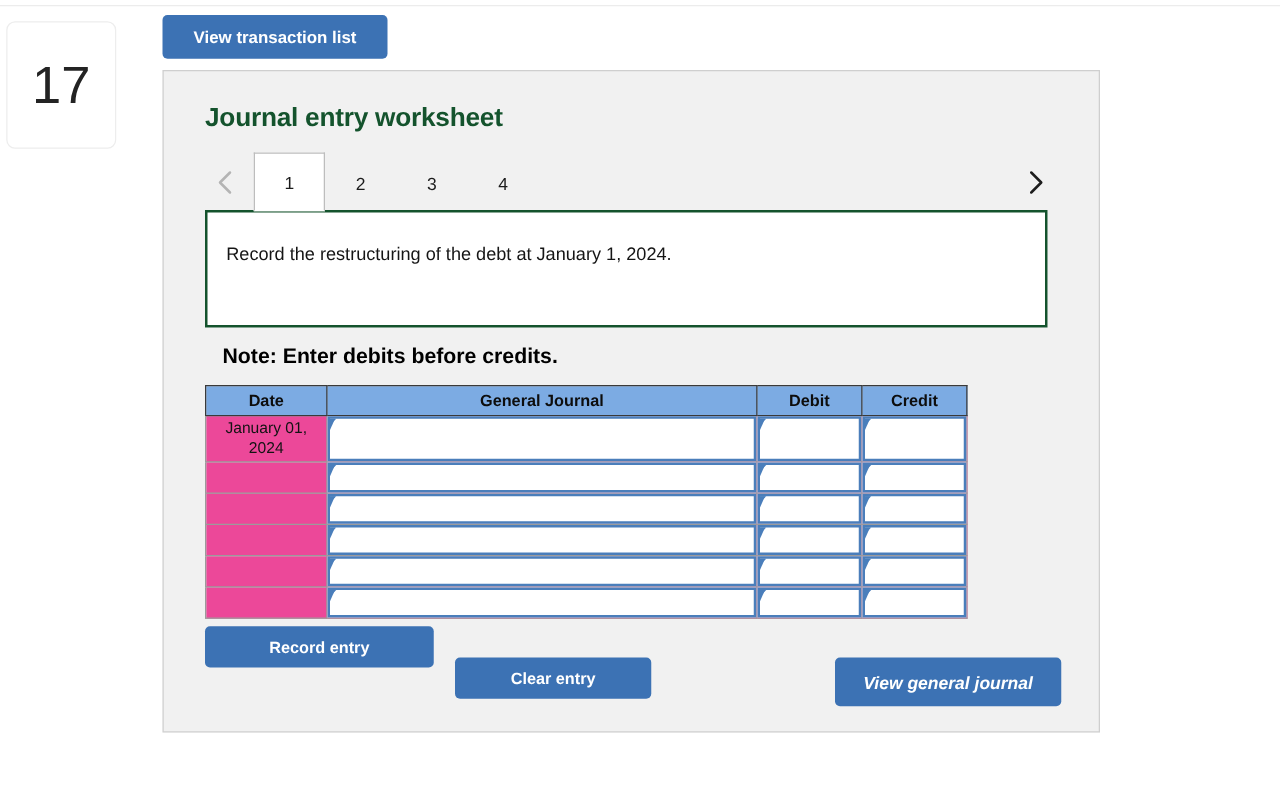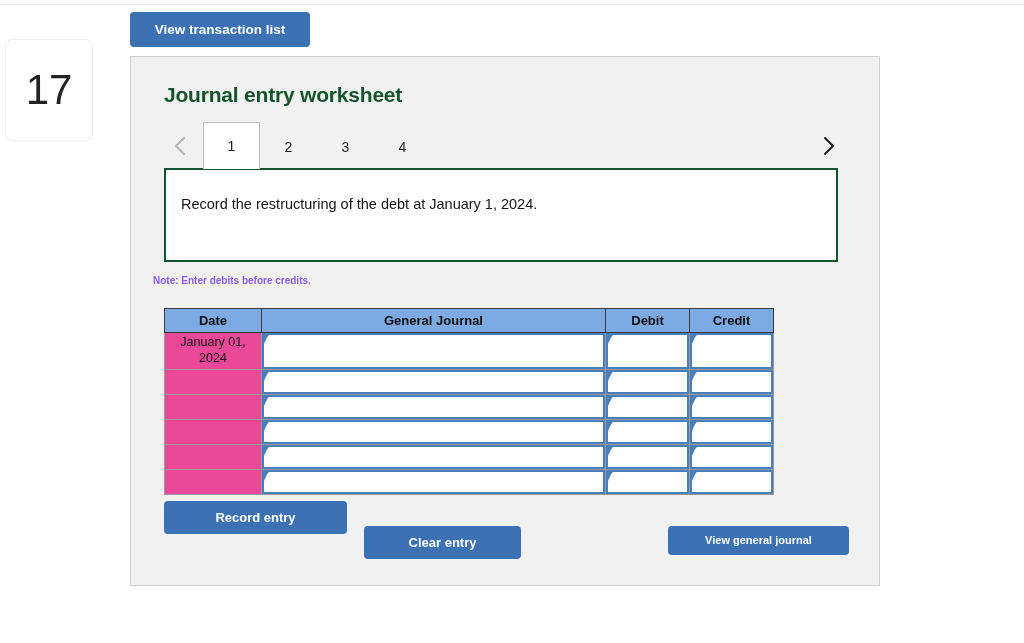--- a/index.html
+++ b/index.html
@@ -28,21 +28,20 @@
     position: absolute;
     left: 5px; top: 17px;
     width: 88px; height: 102px;
     background: #ffffff;
     border: 1px solid #ededed;
     border-radius: 7px;
     box-sizing: border-box;
     display: flex;
     align-items: center;
     justify-content: center;
-    margin-top: 22px;
   }
   .qnum-text {
     font-size: 42px;
     font-weight: 400;
     color: #232323;
     letter-spacing: 0px;
     line-height: 1;
   }
 
   
@@ -147,24 +146,24 @@
   }
   .instr-text {
     position: absolute;
     left: 15px; top: 26px;
     font-size: 14.5px;
     color: #151515;
   }
 
   .note {
     position: absolute;
-    left: 22px; top: 218px;
-    font-size: 10px;
+    left: 47px; top: 218px;
+    font-size: 17px;
     font-weight: bold;
-    color: #8b5cf6;
+    color: #000000;
   }
 
   
   .jtable {
     position: absolute;
     left: 33px; top: 251px;
     border-collapse: collapse;
     table-layout: fixed;
     background: #ffffff;
   }
@@ -239,22 +238,23 @@
   }
   .btn-clear {
     position: absolute;
     left: 233px; top: 469px;
     width: 157px; height: 33px;
     font-size: 13px;
   }
   .btn-viewgj {
     position: absolute;
     left: 537px; top: 469px;
-    width: 181px; height: 29px;
-    font-size: 11px;
+    width: 181px; height: 39px;
+    font-size: 14px;
+    font-style: italic;
   }
 </style>
 </head>
 <body>
 
 <div class="top-rule"></div>
 
 <div class="qnum-card">
   <span class="qnum-text">17</span>
 </div>

